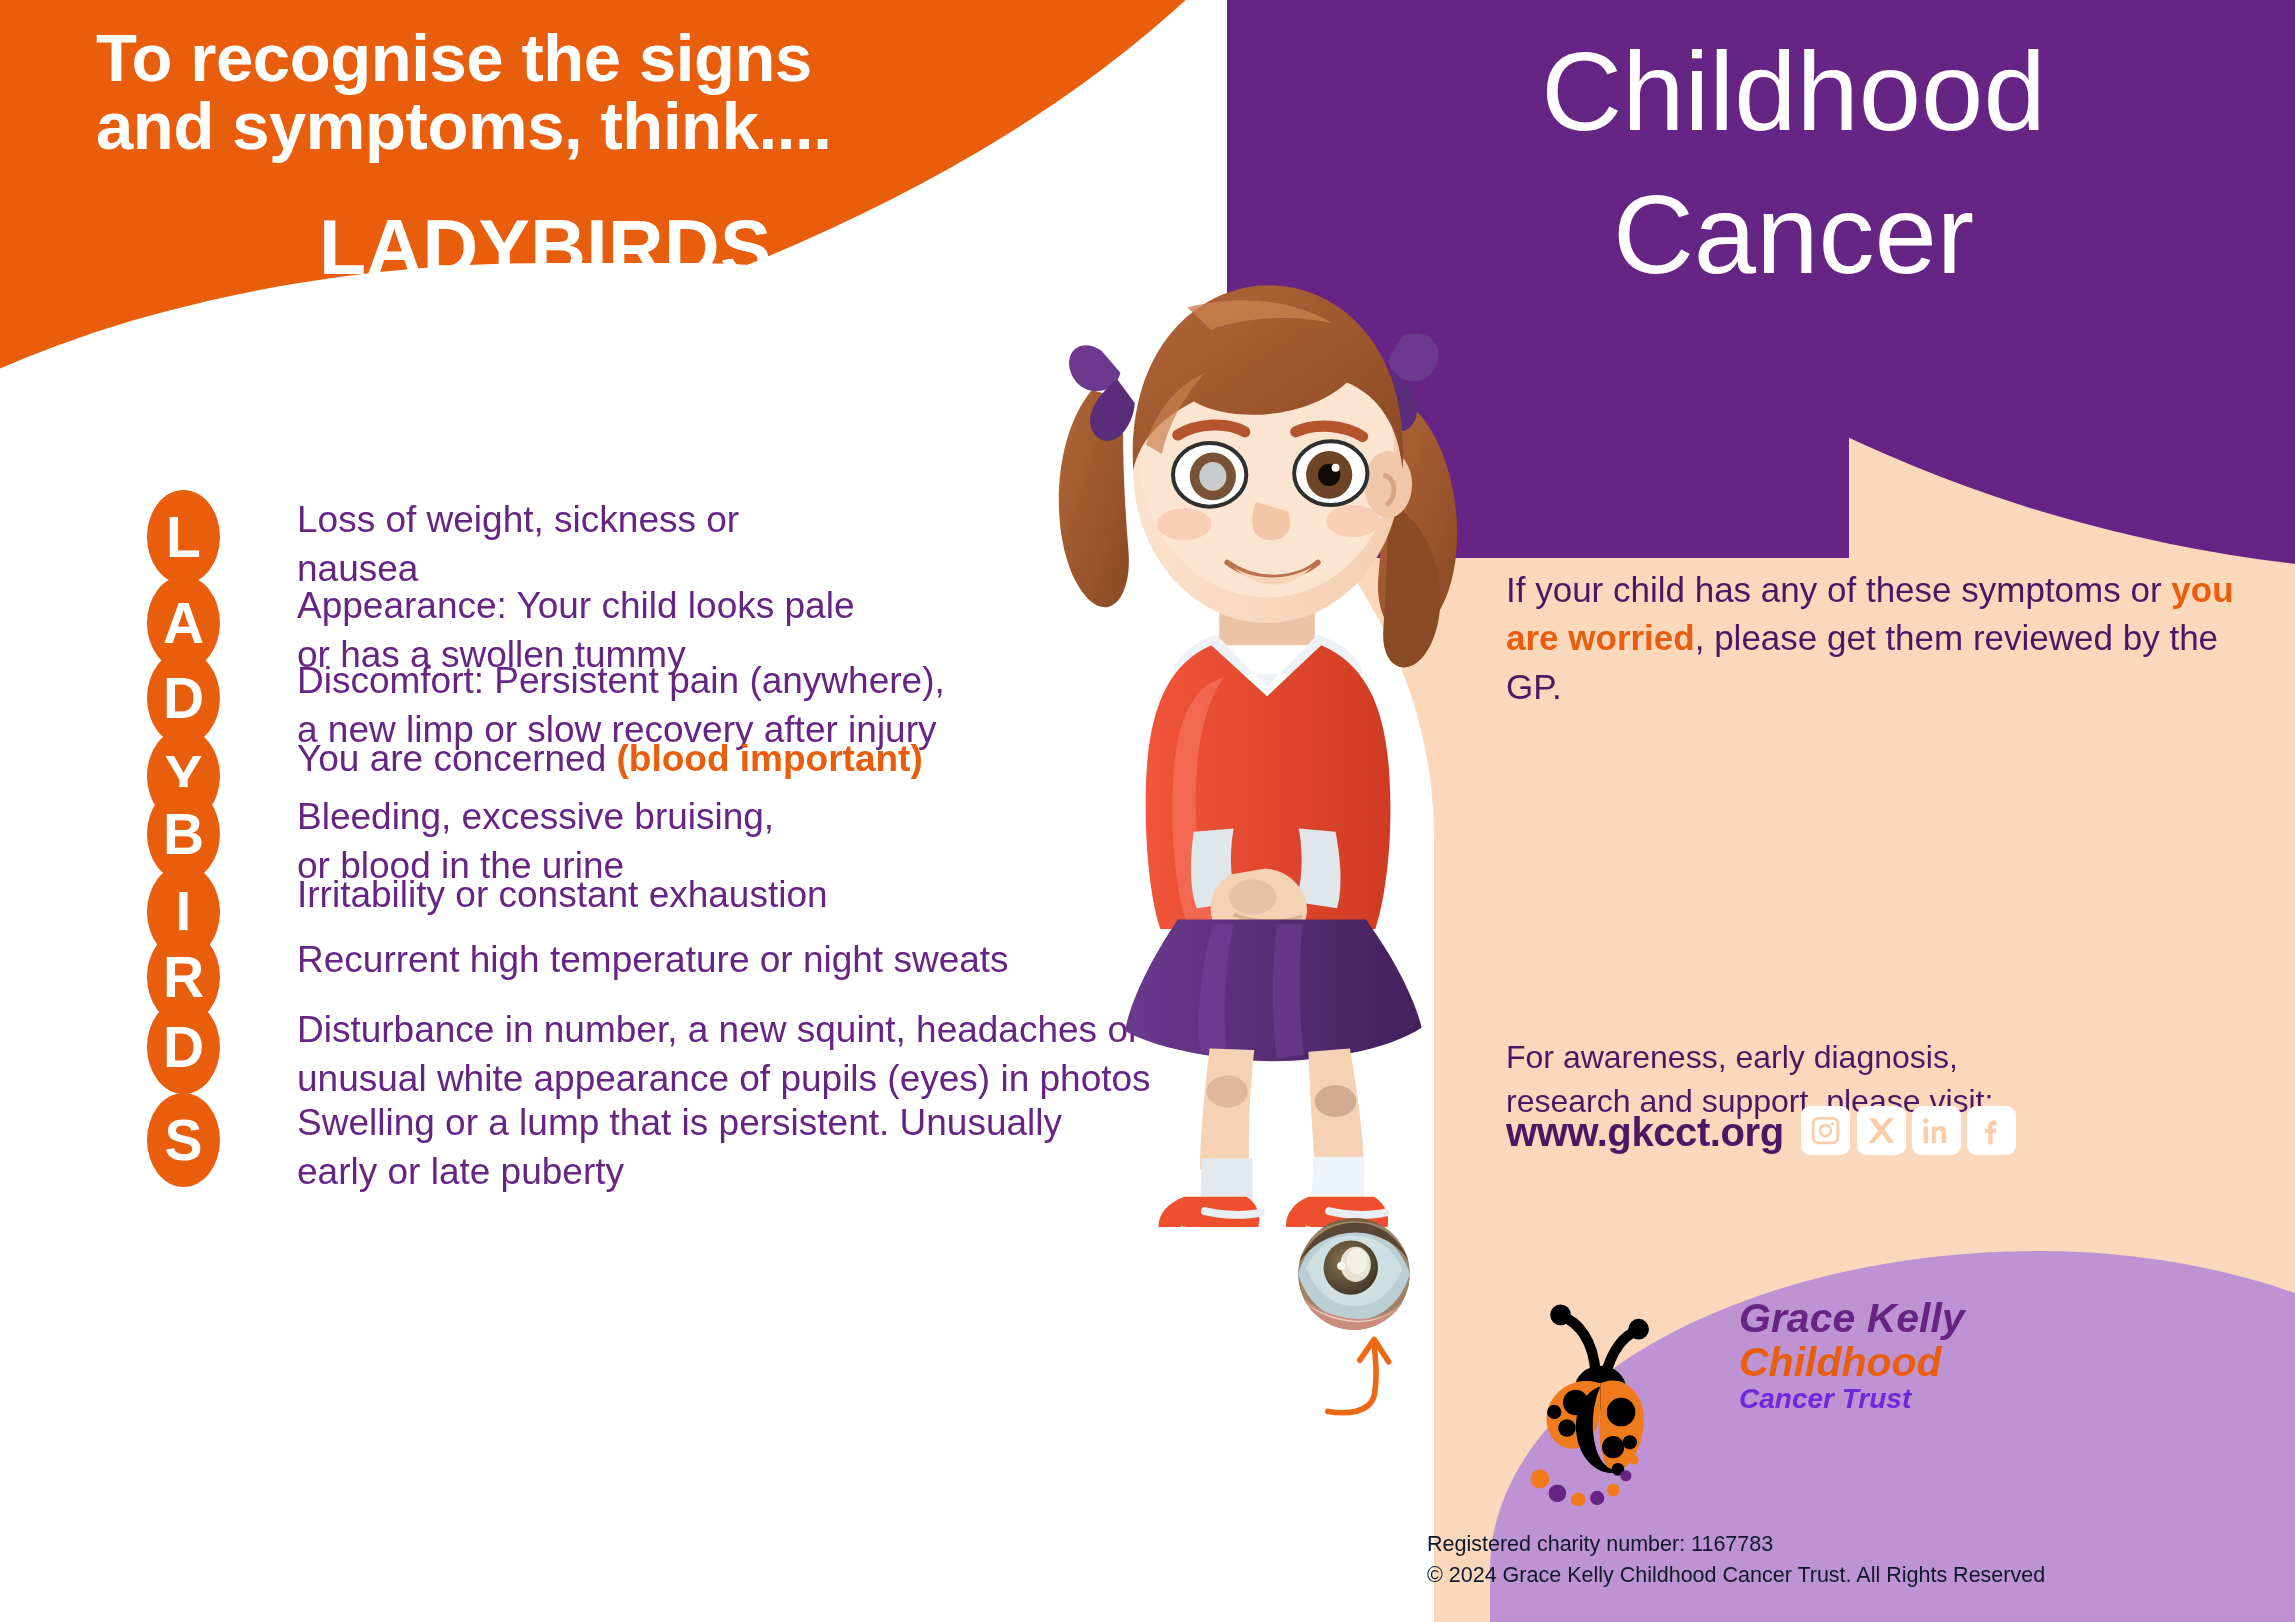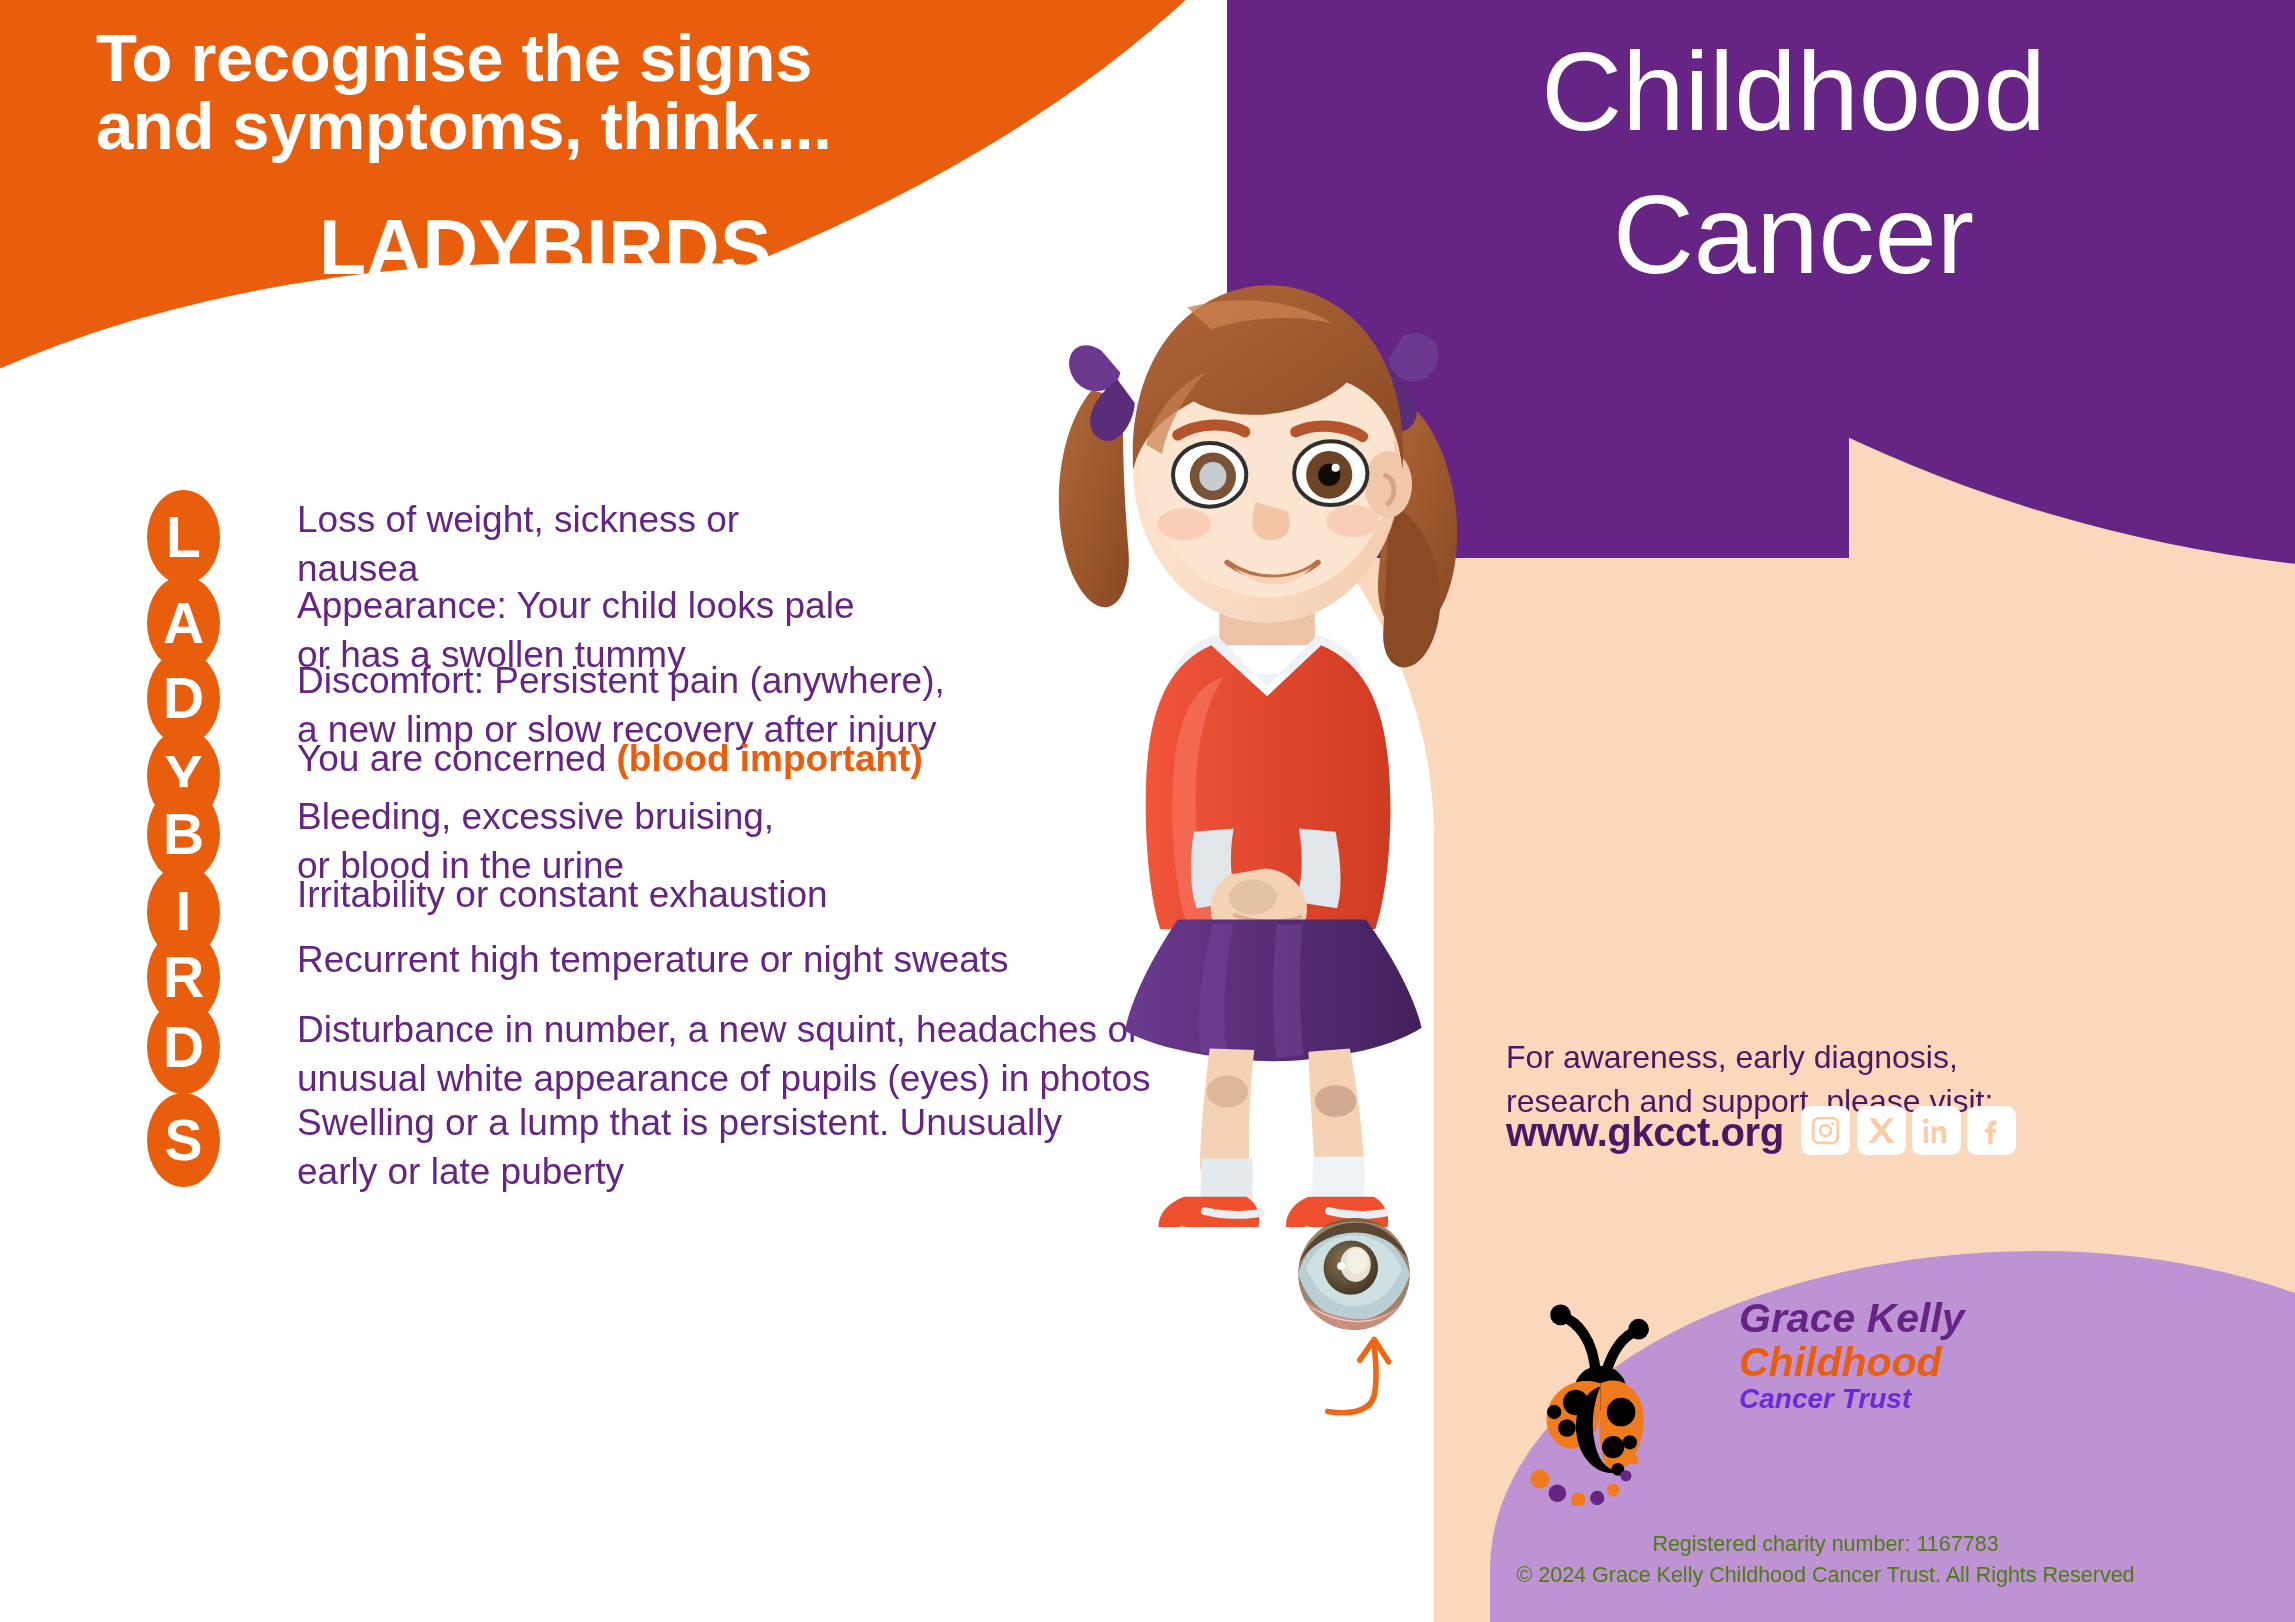--- a/index.html
+++ b/index.html
@@ -116,22 +116,22 @@
   }
   .sicon svg{width:33px;height:33px;fill:#fbcda7;}
 
   
   #logo{position:absolute;left:1500px;top:1291px;width:446px;height:207px;font-style:italic;}
   .logo-text{position:absolute;left:239px;top:6.4px;width:335px;line-height:1.06;}
   .logo-l1{color:#662484;font-size:41px;font-weight:700;display:block;}
   .logo-l2{color:#e95e0c;font-size:41px;font-weight:700;display:block;}
   .logo-l3{color:#6d28d9;font-size:28px;font-weight:700;display:block;}
   .footer-lines{
-    position:absolute;left:1427px;top:1529px;width:797px;text-align:center;
-    color:#4d7c0f;font-size:21.5px;line-height:1.45;
+    position:absolute;left:1427px;top:1529px;width:797px;
+    color:#0f172a;font-size:21.5px;line-height:1.45;
   }
   .footer-lines span{display:block;}
 
   
   #girl{position:absolute;left:1028px;top:231px;width:494px;height:996px;}
 
   
   #eye{
     position:absolute;left:1298px;top:1218px;width:112px;height:112px;
     border-radius:50%;overflow:hidden;
@@ -202,20 +202,23 @@
 unusual white appearance of pupils (eyes) in photos</span></div>
       </div>
       <div class="row" style="top: 603px;">
         <div class="badge">S</div>
         <div class="rowtext"><span>Swelling or a lump that is persistent. Unusually
 early or late puberty</span></div>
       </div>
     </div>
 
   <div class="body-copy">
+    <p>
+      <span>If your child has any of these symptoms or </span><span class="hl">you are worried</span><span>, please get them reviewed by the GP.</span>
+    </p>
   </div>
 
   <div class="visit-copy" style="white-space:pre-line;">For awareness, early diagnosis,
 research and support, please visit:</div>
 
   <div class="url-row">
     <span class="url">www.gkcct.org</span>
     <span class="socials">
       <span class="sicon">
         <svg viewBox="0 0 24 24">

